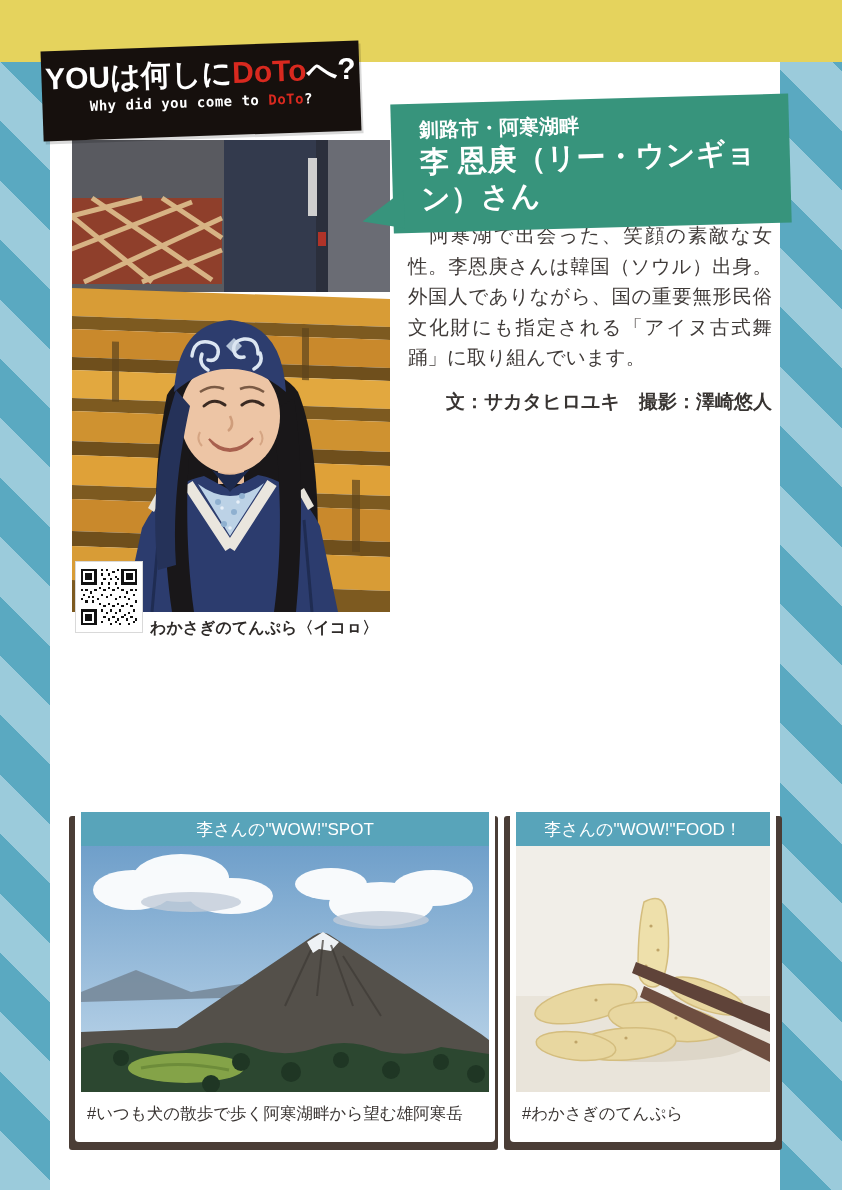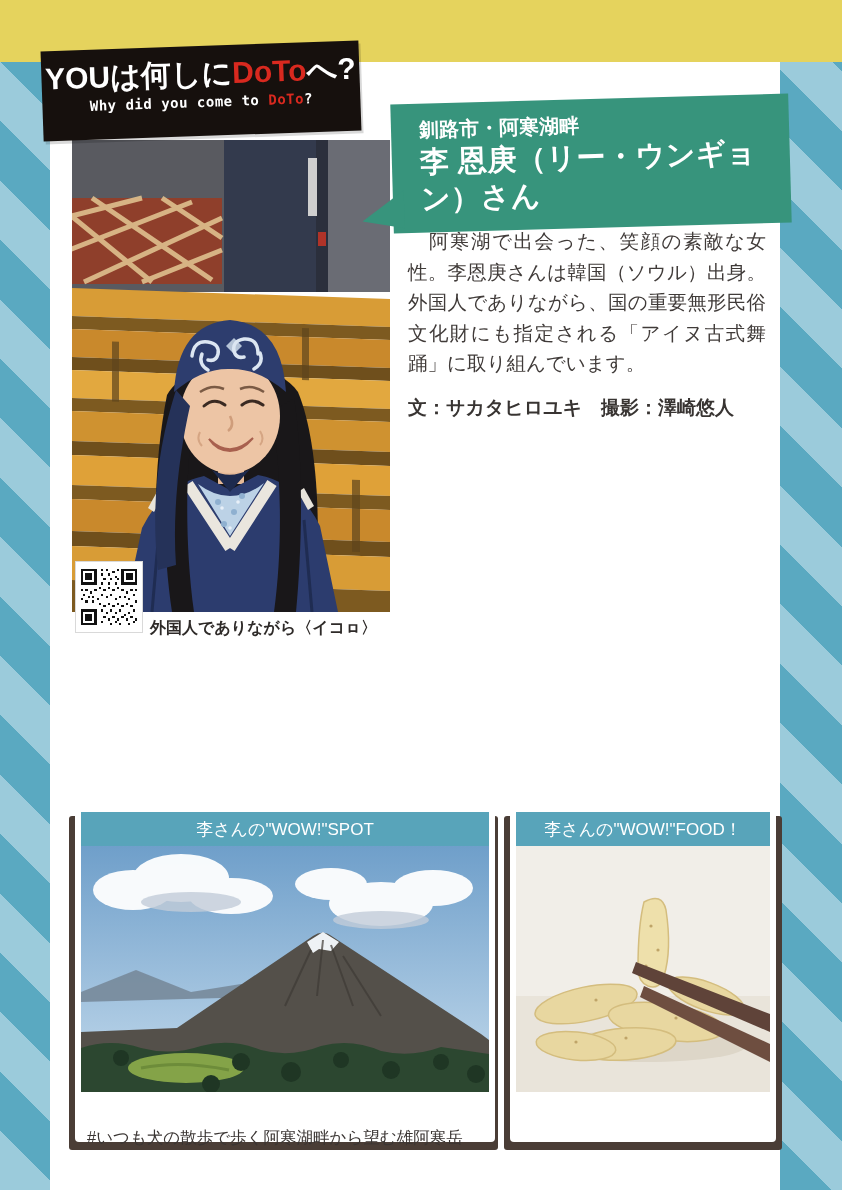--- a/index.html
+++ b/index.html
@@ -32,38 +32,38 @@
   .portrait > svg{display:block;width:100%;height:100%;}
   .qr{position:absolute;left:3px;top:421px;width:68px;height:72px;background:#fff;
       border:1px solid #d9d9d9;box-sizing:border-box;padding:5px;}
   .qr svg{display:block;width:100%;height:100%;}
   .photo-caption{position:absolute;left:72px;top:609px;width:340px;box-sizing:border-box;
                  padding:9px 0 0 78px;font-size:16px;font-weight:bold;color:#2e2a28;z-index:4;}
 
   
   .article{position:absolute;left:68px;top:218px;width:706px;z-index:3;
            font-size:19.5px;line-height:30.5px;color:#403b39;text-align:justify;}
-  .article p{margin:8px;}
+  .article p{margin:2px;}
   .photo-spacer{float:left;width:340px;height:428px;}
-  .credit{font-weight:bold;font-size:19px;color:#383432;
+  .credit{text-align:right;font-weight:bold;font-size:19px;color:#383432;
           margin-top:14px;padding-right:2px;}
 
   
   .card{position:absolute;background:#fff;box-sizing:border-box;padding:6px;
         border-radius:4px;z-index:5;}
   .card-spot{left:75px;top:806px;width:420px;height:336px;
              box-shadow:-7px 9px 0 -1px #4a3d36,4px 9px 0 -1px #4a3d36;}
   .card-food{left:510px;top:806px;width:266px;height:336px;
              box-shadow:7px 9px 0 -1px #4a3d36,-7px 9px 0 -1px #4a3d36;}
   .card-header{height:34px;background:#58a4ba;color:#fff;font-size:17px;
                display:flex;align-items:center;justify-content:center;}
   .card-img{height:246px;overflow:hidden;}
   .card-img svg{display:block;width:100%;height:100%;}
   .card-caption{height:44px;display:flex;align-items:center;font-size:16.5px;
-                color:#3a3533;padding:0 6px;box-sizing:border-box;margin-top:24px;}
+                color:#3a3533;padding:0 6px;box-sizing:border-box;}
 </style>
 </head>
 <body>
 
 <div class="page">
 
   <div class="yellow-band"></div>
   <div class="panel"></div>
 
   <div class="logo">
@@ -171,21 +171,21 @@
         </g>
         <g fill="#111">
           <rect x="2" y="2" width="3" height="3"></rect>
             <rect x="20" y="2" width="3" height="3"></rect>
             <rect x="2" y="20" width="3" height="3"></rect>
           <path d="M9 0h1v1h-1zM11 0h1v1h-1zM14 1h1v1h-1zM16 0h1v1h-1zM9 2h1v1h-1zM12 2h1v1h-1zM15 3h1v1h-1zM10 4h1v1h-1zM13 4h1v1h-1zM16 4h1v1h-1zM9 6h1v1h-1zM12 6h1v1h-1zM15 6h1v1h-1zM0 9h1v1h-1zM2 9h1v1h-1zM4 10h1v1h-1zM6 9h1v1h-1zM1 11h1v1h-1zM3 12h1v1h-1zM5 12h1v1h-1zM0 13h1v1h-1zM2 14h1v1h-1zM5 14h1v1h-1zM7 13h1v1h-1zM8 8h1v1h-1zM10 9h1v1h-1zM12 8h1v1h-1zM14 9h1v1h-1zM16 8h1v1h-1zM18 9h1v1h-1zM20 10h1v1h-1zM22 9h1v1h-1zM24 9h1v1h-1zM9 11h1v1h-1zM11 12h1v1h-1zM13 11h1v1h-1zM15 13h1v1h-1zM17 12h1v1h-1zM19 12h1v1h-1zM21 13h1v1h-1zM23 11h1v1h-1zM8 15h1v1h-1zM10 16h1v1h-1zM12 15h1v1h-1zM14 16h1v1h-1zM16 15h1v1h-1zM18 16h1v1h-1zM20 15h1v1h-1zM22 16h1v1h-1zM24 14h1v1h-1zM9 18h1v1h-1zM11 19h1v1h-1zM13 18h1v1h-1zM15 19h1v1h-1zM17 18h1v1h-1zM19 20h1v1h-1zM21 19h1v1h-1zM23 18h1v1h-1zM10 21h1v1h-1zM12 22h1v1h-1zM14 21h1v1h-1zM16 22h1v1h-1zM18 21h1v1h-1zM20 22h1v1h-1zM22 21h1v1h-1zM24 22h1v1h-1zM9 23h1v1h-1zM13 24h1v1h-1zM15 23h1v1h-1zM17 24h1v1h-1zM21 24h1v1h-1zM23 23h1v1h-1z"></path>
         </g>
       </svg>
     </div>
   </div>
-  <div class="photo-caption">外国人でありながら〈イコㇿ〉</div>
+  <div class="photo-caption">わかさぎのてんぷら〈イコㇿ〉</div>
 
   <div class="bubble">
     <svg class="bubble-tail" viewBox="0 0 42 38">
       <polygon points="42,0 42,38 0,30" fill="#37947c"></polygon>
     </svg>
     <div class="bubble-loc">釧路市・阿寒湖畔</div>
     <div class="bubble-name">李 恩庚（リー・ウンギョン）さん</div>
   </div>
 
   <div class="article">
@@ -266,15 +266,16 @@
           <circle cx="80" cy="154" r="1.6"></circle>
             <circle cx="160" cy="172" r="1.6"></circle>
             <circle cx="110" cy="192" r="1.6"></circle>
           <circle cx="190" cy="148" r="1.6"></circle>
             <circle cx="60" cy="196" r="1.6"></circle>
         </g>
         <polygon points="254,168 120,116 116,127 254,186" fill="#5f4339"></polygon>
         <polygon points="254,198 128,140 124,151 254,216" fill="#6e4e40"></polygon>
       </svg>
     </div>
+    <div class="card-caption">#わかさぎのてんぷら</div>
   </div>
 
 </div>
 
 </body></html>

